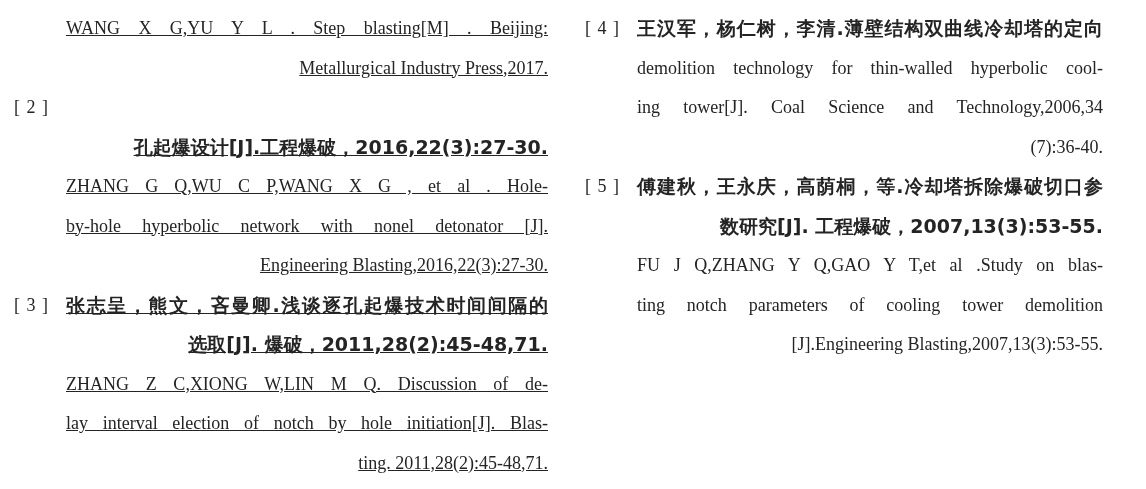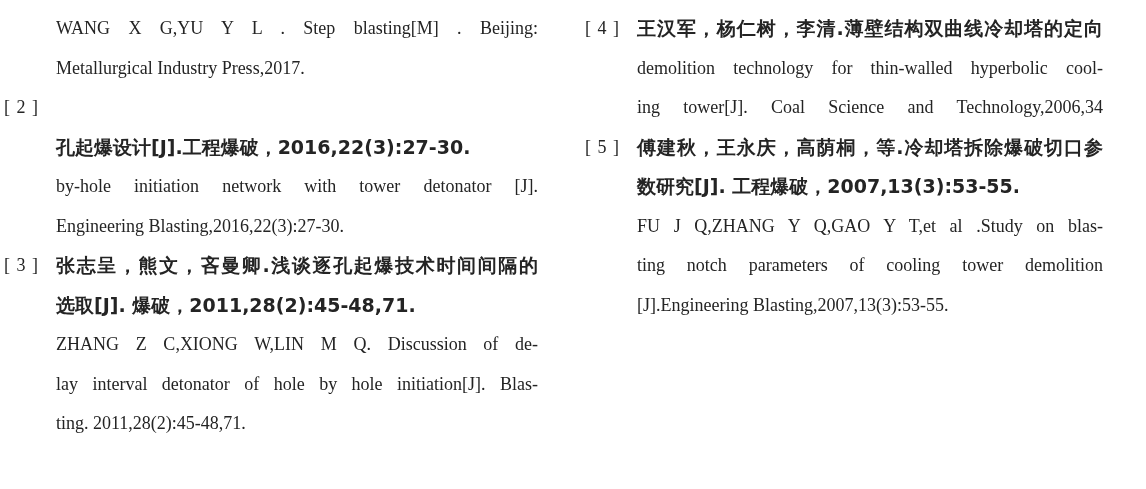--- a/index.html
+++ b/index.html
@@ -18,33 +18,34 @@
     position: relative;
     width: 1146px;
     height: 489px;
     background: #ffffff;
   }
   .col {
     position: absolute;
     top: 9px;
   }
   .col-left {
-    left: 4px;
+    left: 14px;
     width: 534px;
+    text-decoration: underline;
   }
   .col-right {
     left: 585px;
     width: 518px;
   }
   .line {
     position: relative;
     margin-left: 52px;
     height: 39.5px;
     line-height: 39.5px;
-    text-align: left;
+    text-align: right;
     white-space: normal;
     overflow: visible;
   }
   .line.full {
     text-align: justify;
     text-align-last: justify;
   }
   .line.en {
     font-size: 18px;
     font-family: "Liberation Serif", "DejaVu Serif", serif;
@@ -82,56 +83,62 @@
       <span class="line-text">Metallurgical Industry Press,2017.</span>
     </div>
 
     <div class="line zh full">
       <span class="ref-label">[ 2 ]</span>
     </div>
     <div class="line zh">
       <span class="line-text">孔起爆设计[J].工程爆破，2016,22(3):27-30.</span>
     </div>
     <div class="line en full">
-      <span class="line-text">by-hole initiation network with tower detonator [J].</span>
+      <span class="line-text">ZHANG G Q,WU C P,WANG X G , et al . Hole-</span>
+    </div>
+    <div class="line en full">
+      <span class="line-text">by-hole hyperbolic network with nonel detonator [J].</span>
     </div>
     <div class="line en">
       <span class="line-text">Engineering Blasting,2016,22(3):27-30.</span>
     </div>
 
     <div class="line zh full">
       <span class="ref-label">[ 3 ]</span>
       <span class="line-text">张志呈，熊文，吝曼卿.浅谈逐孔起爆技术时间间隔的</span>
     </div>
     <div class="line zh">
       <span class="line-text">选取[J]. 爆破，2011,28(2):45-48,71.</span>
     </div>
     <div class="line en full">
       <span class="line-text">ZHANG Z C,XIONG W,LIN M Q. Discussion of de-</span>
     </div>
     <div class="line en full">
-      <span class="line-text">lay interval detonator of hole by hole initiation[J]. Blas-</span>
+      <span class="line-text">lay interval election of notch by hole initiation[J]. Blas-</span>
     </div>
     <div class="line en">
       <span class="line-text">ting. 2011,28(2):45-48,71.</span>
     </div>
 
   </div>
 
   <div class="col col-right">
 
     <div class="line zh full">
       <span class="ref-label">[ 4 ]</span>
       <span class="line-text">王汉军，杨仁树，李清.薄壁结构双曲线冷却塔的定向</span>
     </div>
     <div class="line en full">
       <span class="line-text">demolition technology for thin-walled hyperbolic cool-</span>
     </div>
     <div class="line en full">
       <span class="line-text">ing tower[J]. Coal Science and Technology,2006,34</span>
+    </div>
+    <div class="line en">
+      <span class="line-text">(7):36-40.</span>
     </div>
 
     <div class="line zh full">
       <span class="ref-label">[ 5 ]</span>
       <span class="line-text">傅建秋，王永庆，高荫桐，等.冷却塔拆除爆破切口参</span>
     </div>
     <div class="line zh">
       <span class="line-text">数研究[J]. 工程爆破，2007,13(3):53-55.</span>
     </div>
     <div class="line en full">

